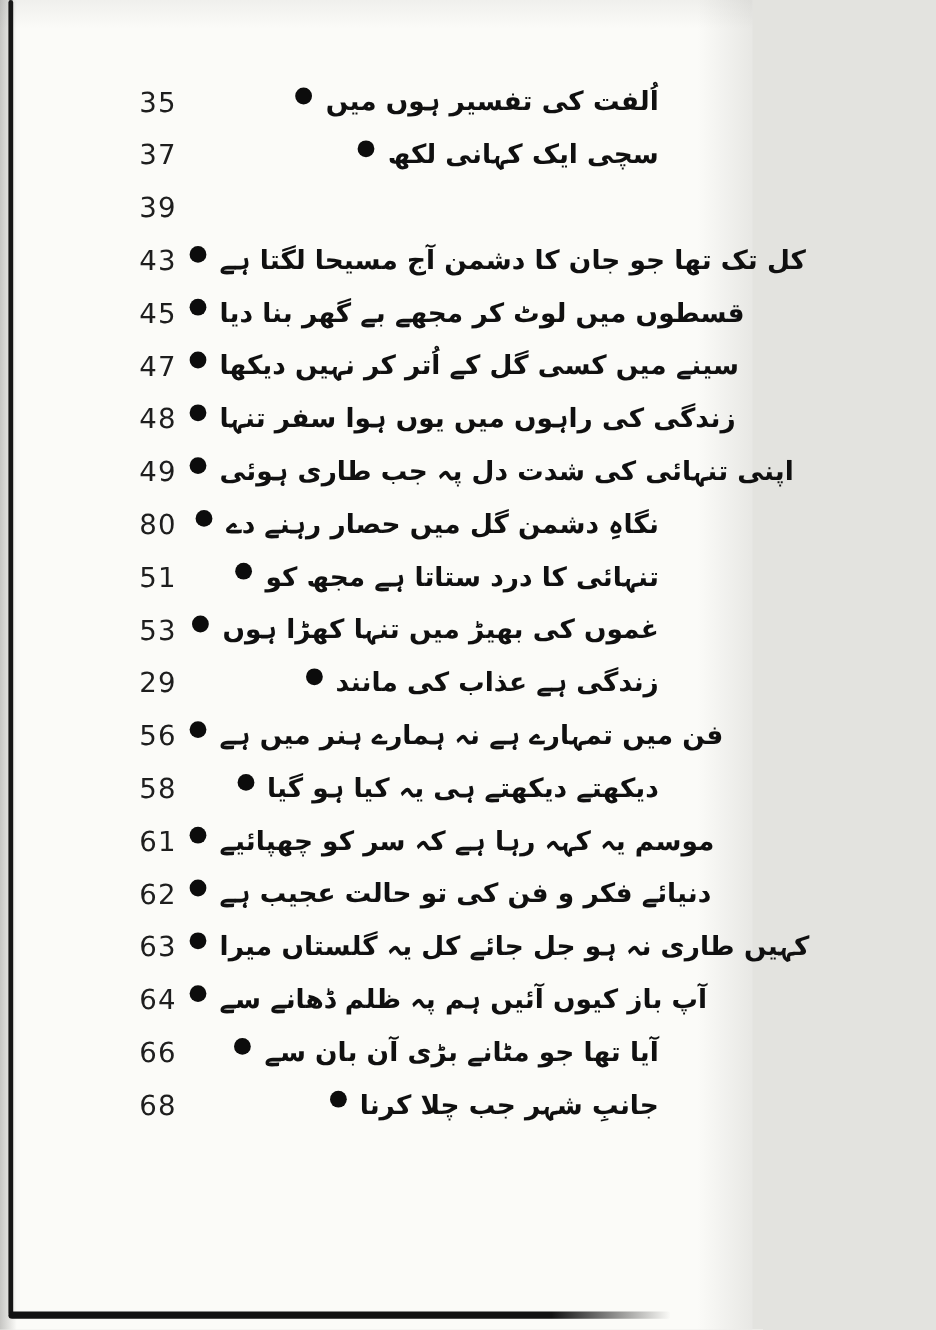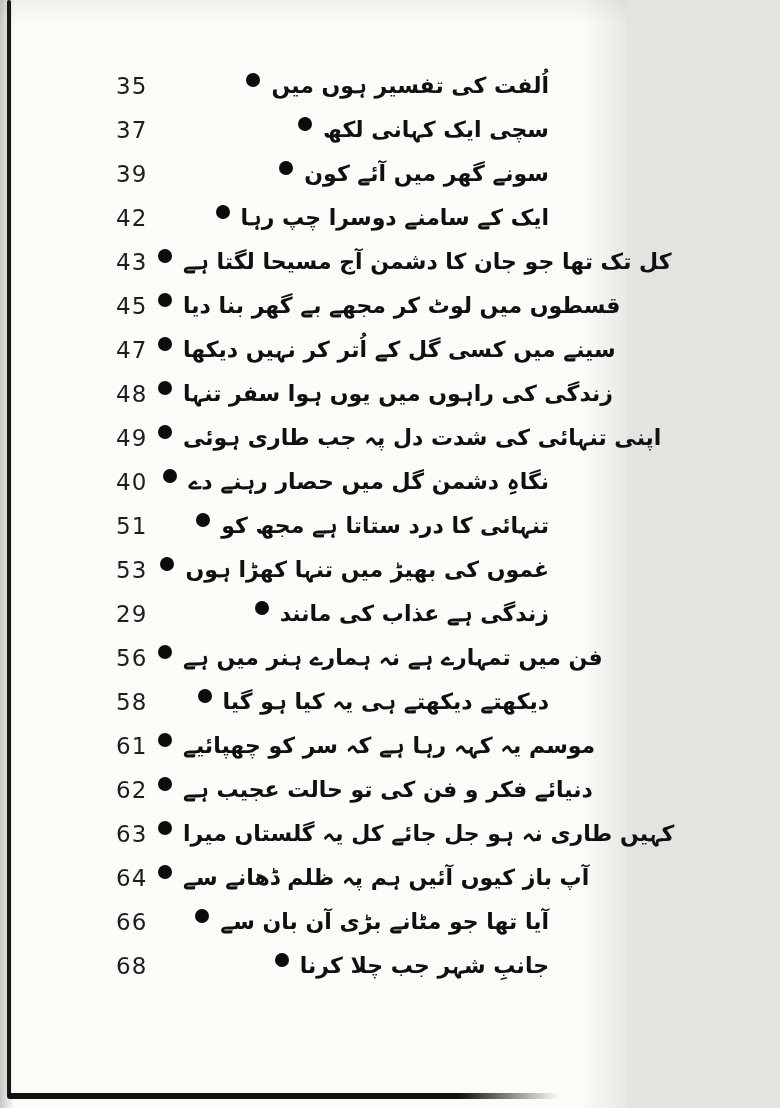--- a/index.html
+++ b/index.html
@@ -122,33 +122,22 @@
   <div class="row">
     <span class="pno">37</span>
     <span class="entry">
       <span class="bullet"></span>
       <span class="title" dir="rtl">سچی ایک کہانی لکھ</span>
     </span>
   </div>
 
   <div class="row">
     <span class="pno">39</span>
-    <span class="entry">
-      <span class="bullet"></span>
-      <span class="title" dir="rtl">سونے گھر میں آئے کون</span>
-    </span>
-  </div>
-
-  <div class="row">
-    <span class="pno">42</span>
-    <span class="entry">
-      <span class="bullet"></span>
-      <span class="title" dir="rtl">ایک کے سامنے دوسرا چپ رہا</span>
-    </span>
-  </div>
+  </div>
+
 
   <div class="row">
     <span class="pno">43</span>
     <span class="entry">
       <span class="bullet"></span>
       <span class="title" dir="rtl">کل تک تھا جو جان کا دشمن آج مسیحا لگتا ہے</span>
     </span>
   </div>
 
   <div class="row">
@@ -177,21 +166,21 @@
 
   <div class="row">
     <span class="pno">49</span>
     <span class="entry">
       <span class="bullet"></span>
       <span class="title" dir="rtl">اپنی تنہائی کی شدت دل پہ جب طاری ہوئی</span>
     </span>
   </div>
 
   <div class="row">
-    <span class="pno">40</span>
+    <span class="pno">80</span>
     <span class="entry">
       <span class="bullet"></span>
       <span class="title" dir="rtl">نگاہِ دشمن گل میں حصار رہنے دے</span>
     </span>
   </div>
 
   <div class="row">
     <span class="pno">51</span>
     <span class="entry">
       <span class="bullet"></span>

